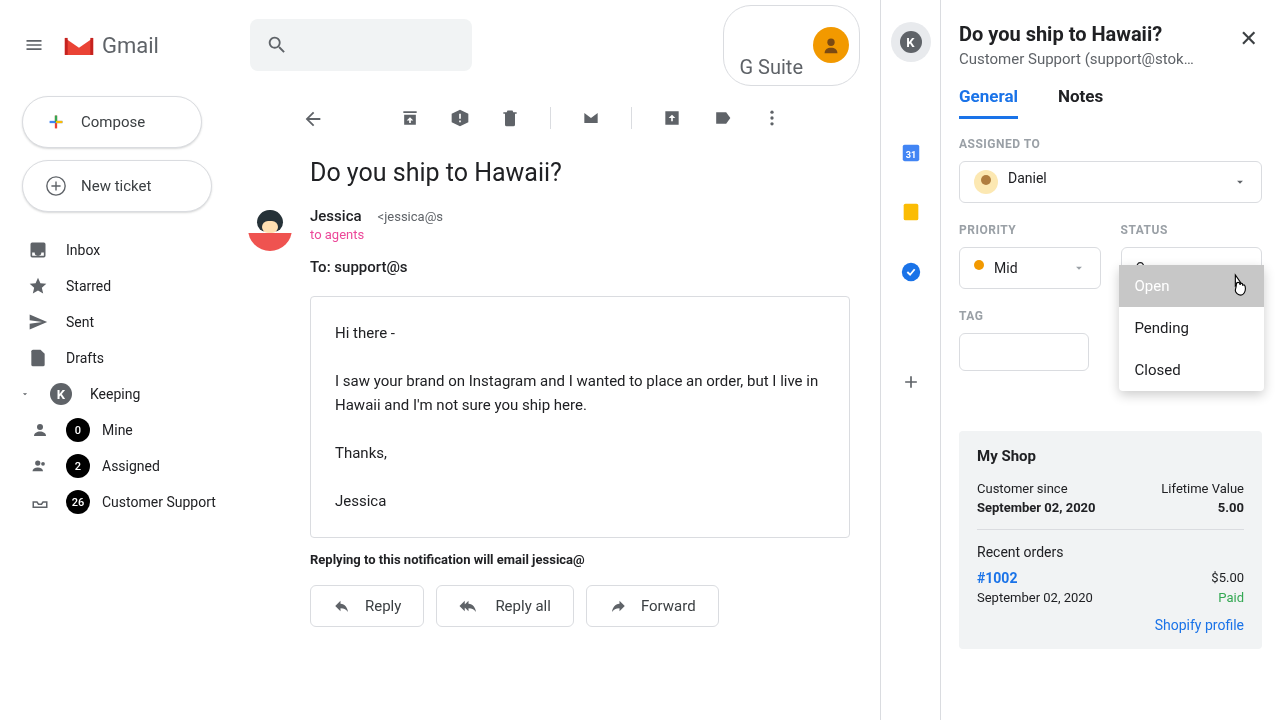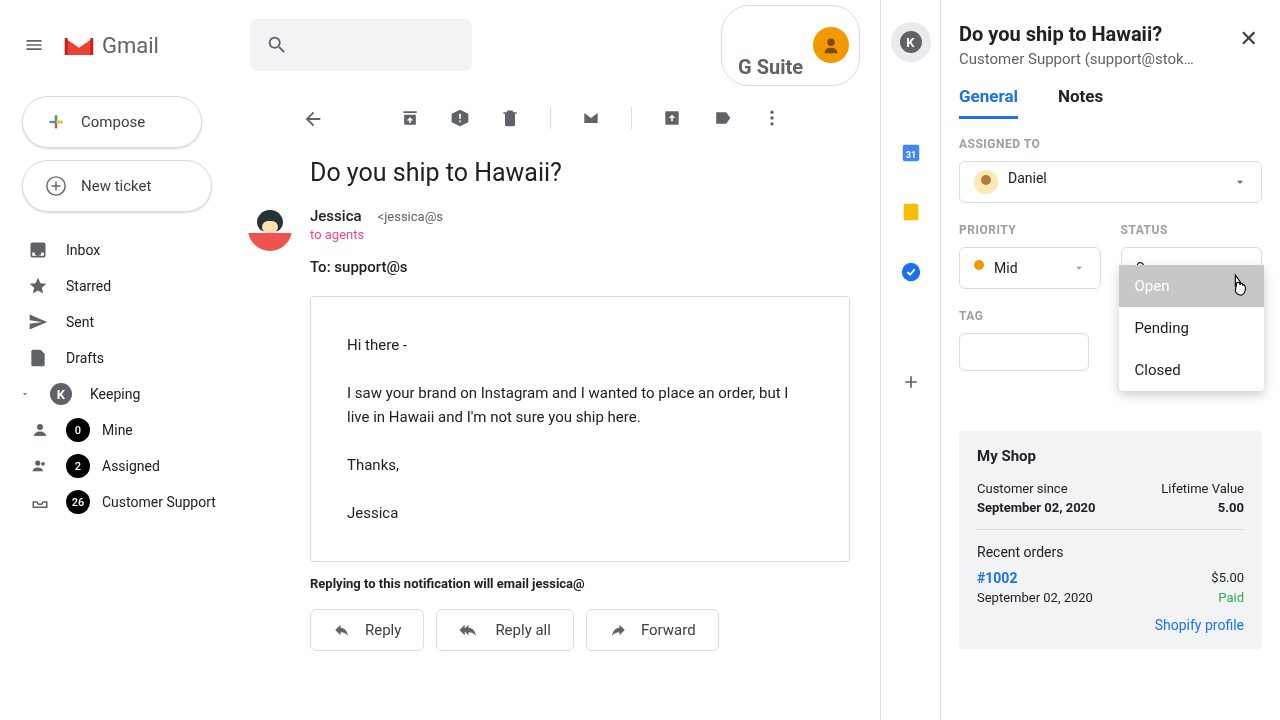--- a/index.html
+++ b/index.html
@@ -27,21 +27,21 @@
 .mail-toolbar .ic { width: 20px; height: 20px; color: #5f6368; cursor: pointer; }
 .mail-toolbar .divider { width: 1px; height: 22px; background: #dadce0; }
 .subject { font-size: 25px; padding: 12px 0 14px 0; margin-left: 0px; }
 .msg-header { display: flex; align-items: flex-start; gap: 18px; margin-top: 6px; }
 .from-block { display: flex; flex-direction: column; }
 .from-line { display: flex; align-items: baseline; gap: 16px; }
 .from-name { font-weight: 500; font-size: 15px; }
 .from-email { color: #5f6368; font-size: 13px; }
 .to-agents { color: #ec4899; font-size: 13px; margin-top: 2px; }
 .to-line { font-weight: 500; margin-top: 16px; font-size: 15px; }
-.msg-body { border: 1px solid #dadce0; border-radius: 4px; padding: 36px; margin-top: 20px; font-size: 15px; line-height: 1.6; max-width: 560px; }
+.msg-body { border: 1px solid #dadce0; border-radius: 4px; padding: 24px; margin-top: 20px; font-size: 15px; line-height: 1.6; max-width: 560px; }
 .reply-note { font-weight: 700; font-size: 13px; margin-top: 14px; }
 .action-row { display: flex; gap: 12px; margin-top: 18px; }
 .action-btn { border: 1px solid #dadce0; border-radius: 6px; height: 42px; padding: 0 22px; display: flex; align-items: center; gap: 14px; cursor: pointer; font-size: 15px; color: #3c4043; background: #fff; }
 .msg-area { padding-left: 60px; padding-right: 30px; flex:1; }
 .right-rail { width: 60px; flex-shrink: 0; display: flex; flex-direction: column; align-items: center; gap: 20px; padding-top: 22px; border-left: 1px solid #dadce0; }
 .rail-ic { width: 40px; height: 40px; display: flex; align-items: center; justify-content: center; border-radius: 50%; cursor: pointer; }
 .rail-ic.active { background: #e8eaed; }
 .panel { width: 340px; flex-shrink: 0; border-left: 1px solid #dadce0; padding: 22px 18px 0 18px; display: flex; flex-direction: column; }
 .panel-head { display: flex; align-items: flex-start; justify-content: space-between; margin-bottom: 18px; }
 .panel-title { font-size: 20px; font-weight: 700; }
@@ -189,21 +189,21 @@
 
   <div class="main-col">
     <div class="top-bar">
       <div class="search-box">
         <svg width="22" height="22" viewBox="0 0 24 24">
             <path fill="#5f6368" d="M15.5 14h-.8l-.3-.3a6.5 6.5 0 10-.7.7l.3.3v.8l5 5 1.5-1.5zm-6 0a4.5 4.5 0 110-9 4.5 4.5 0 010 9z"></path>
           </svg>
       </div>
       <div style="flex:1"></div>
       <div class="gsuite">
-        <span style="font-weight:700;margin-top:43px;">G Suite</span>
+        <span style="font-weight:400;margin-top:43px;">G Suite</span>
         <div class="avatar-circle">
             <svg width="22" height="22" viewBox="0 0 24 24">
               <circle cx="12" cy="9" r="4" fill="#7b4a12"></circle>
               <path fill="#7b4a12" d="M5 21c0-4 3-6 7-6s7 2 7 6z"></path>
             </svg>
           </div>
       </div>
     </div>
     <div class="mail-toolbar">
       <span class="ic"><svg width="22" height="22" viewBox="0 0 24 24">

